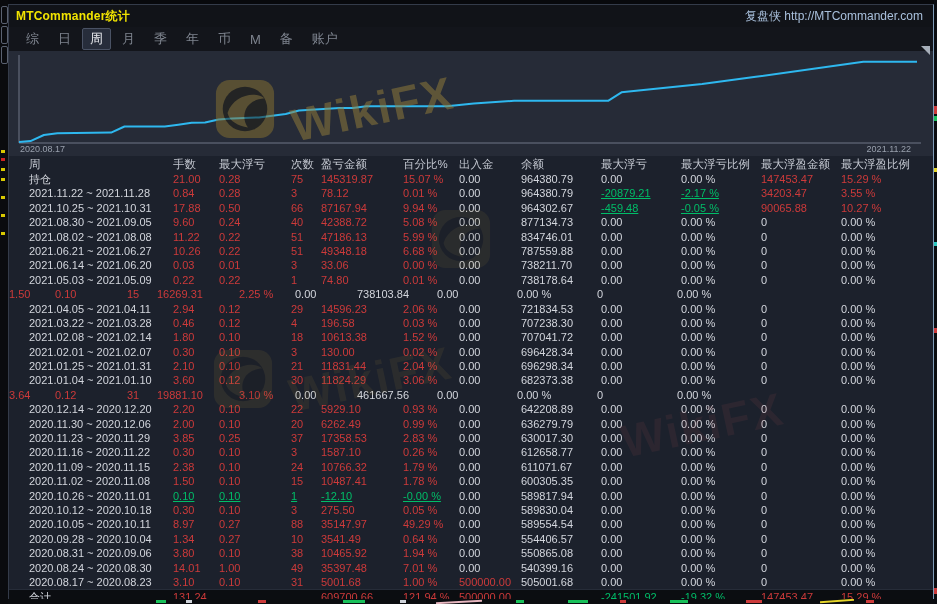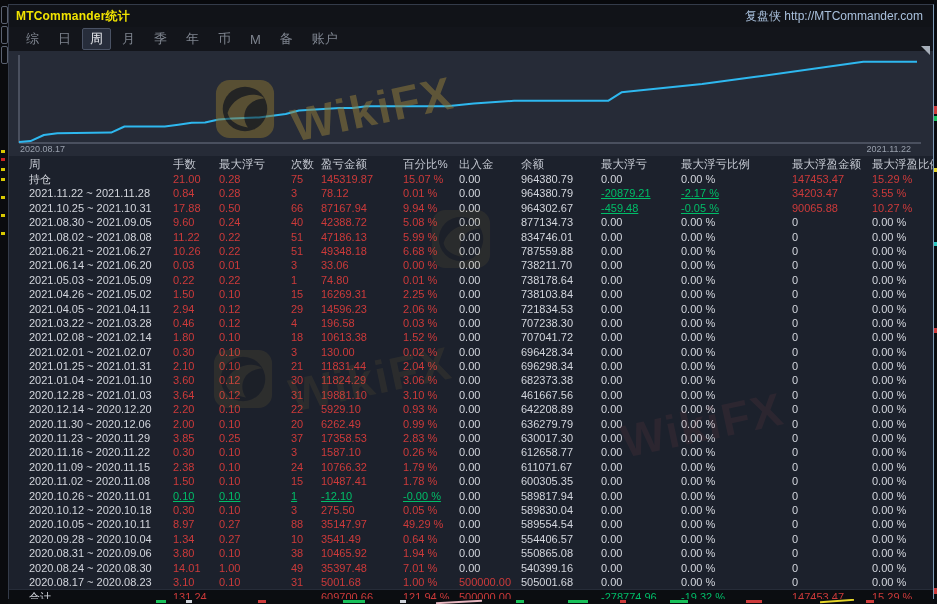--- a/index.html
+++ b/index.html
@@ -43,21 +43,21 @@
   
   .table{flex:1;display:flex;flex-direction:column;background:#1c212c;overflow:hidden;
          position:relative;}
   .thead{height:16px;line-height:16px;display:flex;flex:none;color:#c3c7d0;
          font-size:11.5px;}
   .trow{height:14.4px;line-height:14.4px;display:flex;flex:none;font-size:11px;}
   .trow.total{background:#0b0d11;height:15px;line-height:15px;border-top:1px solid #262c38;}
   .cell{flex:none;white-space:nowrap;overflow:hidden;}
   .c0{width:164px;padding-left:20px;box-sizing:border-box;}
   .c1{width:46px;}.c2{width:72px;}.c3{width:30px;}.c4{width:82px;}.c5{width:56px;}
-  .c6{width:62px;}.c7{width:80px;}.c8{width:80px;}.c9{width:80px;}.c10{width:80px;margin-left:31px;}
+  .c6{width:62px;}.c7{width:80px;}.c8{width:80px;}.c9{width:80px;}.c10{width:80px;}
   .c11{flex:1;}
   .w{color:#d3d6dd;}
   .r{color:#cd3a3a;}
   .g{color:#00bd68;text-decoration:underline;}
   .thead .cell{color:#c3c7d0;}
 
   
   .left-strip{position:absolute;left:0;top:0;width:8px;height:604px;background:#0a0b0e;}
   .left-strip i{position:absolute;left:1px;display:block;}
   .bottom-strip{position:absolute;left:8px;top:599px;width:926px;height:5px;
@@ -237,21 +237,20 @@
             <div class="cell c4 r">74.80</div>
             <div class="cell c5 r">0.01 %</div>
             <div class="cell c6 w">0.00</div>
             <div class="cell c7 w">738178.64</div>
             <div class="cell c8 w">0.00</div>
             <div class="cell c9 w">0.00 %</div>
             <div class="cell c10 w">0</div>
             <div class="cell c11 w">0.00 %</div>
           </div>
           <div class="trow">
-            <div class="cell c0 w">2021.04.26 ~ 2021.05.02</div>
             <div class="cell c1 r">1.50</div>
             <div class="cell c2 r">0.10</div>
             <div class="cell c3 r">15</div>
             <div class="cell c4 r">16269.31</div>
             <div class="cell c5 r">2.25 %</div>
             <div class="cell c6 w">0.00</div>
             <div class="cell c7 w">738103.84</div>
             <div class="cell c8 w">0.00</div>
             <div class="cell c9 w">0.00 %</div>
             <div class="cell c10 w">0</div>
@@ -335,21 +334,20 @@
             <div class="cell c4 r">11824.29</div>
             <div class="cell c5 r">3.06 %</div>
             <div class="cell c6 w">0.00</div>
             <div class="cell c7 w">682373.38</div>
             <div class="cell c8 w">0.00</div>
             <div class="cell c9 w">0.00 %</div>
             <div class="cell c10 w">0</div>
             <div class="cell c11 w">0.00 %</div>
           </div>
           <div class="trow">
-            <div class="cell c0 w">2020.12.28 ~ 2021.01.03</div>
             <div class="cell c1 r">3.64</div>
             <div class="cell c2 r">0.12</div>
             <div class="cell c3 r">31</div>
             <div class="cell c4 r">19881.10</div>
             <div class="cell c5 r">3.10 %</div>
             <div class="cell c6 w">0.00</div>
             <div class="cell c7 w">461667.56</div>
             <div class="cell c8 w">0.00</div>
             <div class="cell c9 w">0.00 %</div>
             <div class="cell c10 w">0</div>
@@ -539,21 +537,21 @@
           </div>
           <div class="trow total">
             <div class="cell c0 w">合计</div>
             <div class="cell c1 r">131.24</div>
             <div class="cell c2 w"></div>
             <div class="cell c3 w"></div>
             <div class="cell c4 r">609700.66</div>
             <div class="cell c5 r">121.94 %</div>
             <div class="cell c6 r">500000.00</div>
             <div class="cell c7 w"></div>
-            <div class="cell c8 g">-278774.96</div>
+            <div class="cell c8 g">-241501.92</div>
             <div class="cell c9 g">-19.32 %</div>
             <div class="cell c10 r">147453.47</div>
             <div class="cell c11 r">15.29 %</div>
           </div>
         </div>
     </div>
   </div>
 
   <div class="wm" id="wm-top">
     <svg class="wm-logo" viewBox="0 0 64 64">

